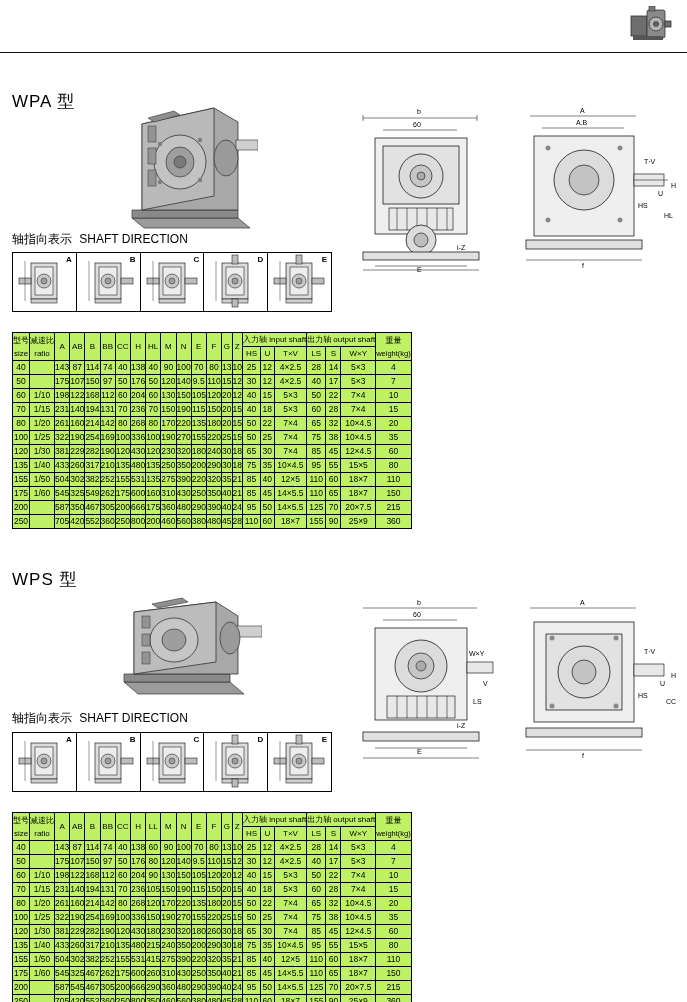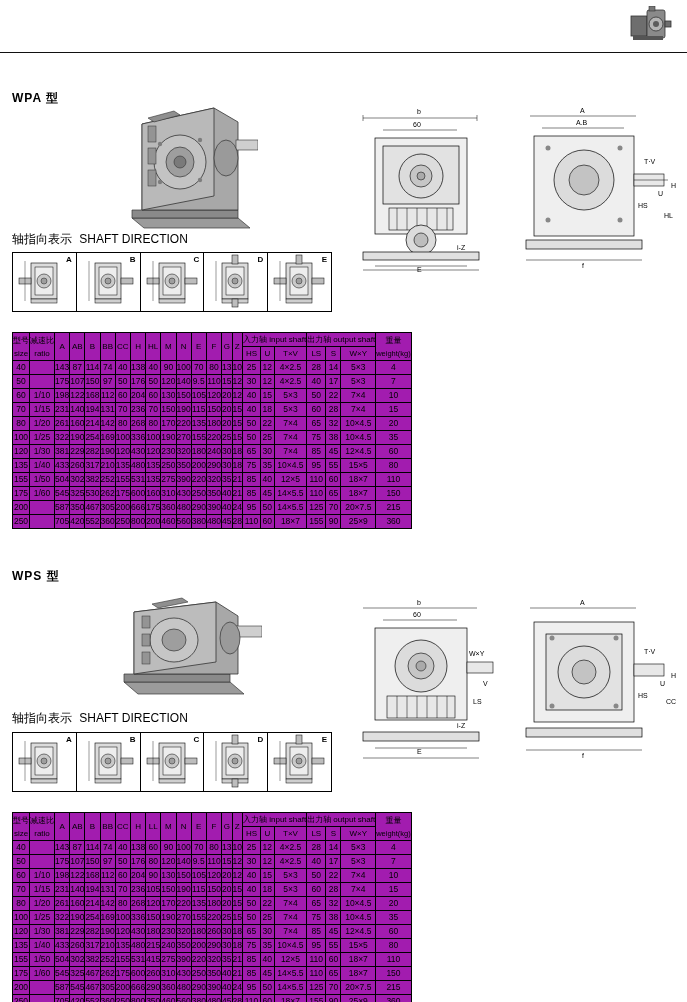--- a/index.html
+++ b/index.html
@@ -4,33 +4,33 @@
 <style>
   html,body{margin:0;padding:0;}
   body{
     width:687px;height:1002px;background:#fff;
     font-family:"Liberation Sans", sans-serif;
     color:#000;position:relative;overflow:hidden;
   }
   .page{position:relative;width:687px;height:1002px;}
   .topbar{position:absolute;left:0;top:0;width:687px;height:52px;border-bottom:1px solid #111;}
   .logo-box{position:absolute;right:14px;top:6px;width:44px;height:40px;}
-  .sect-title{font-weight:bold;font-size:12px;letter-spacing:1px;}
+  .sect-title{font-weight:normal;font-size:17px;letter-spacing:1px;}
   .shaft-title{font-size:12px;}
   .shaft-title .cn{font-weight:normal;}
 
   
   .shaft-strip{position:absolute;border:1px solid #000;background:#fff;display:flex;}
   .shaft-cell{position:relative;flex:1;border-right:1px solid #000;}
   .shaft-cell:last-child{border-right:none;}
   .shaft-letter{position:absolute;right:4px;top:2px;font-size:8px;font-weight:bold;}
   .shaft-svg{position:absolute;left:0;top:0;}
 
   
-  table.data{border-collapse:collapse;position:absolute;font-size:8px;background:#a21caf;}
+  table.data{border-collapse:collapse;position:absolute;font-size:8px;background:#bef264;}
   table.data td,table.data th{
     border:1px solid #000;text-align:center;padding:0;
     height:13px;line-height:13px;font-weight:normal;font-size:8.5px;
     white-space:nowrap;
   }
   table.data th{font-size:8px;}
   .hdr-cn{font-size:8px;line-height:9px;}
   .small{font-size:7.5px;}
   .ratio-cell{font-size:8px;}
 
@@ -480,21 +480,21 @@
             <td>110</td>
             <td>60</td>
             <td>18×7</td>
             <td>110</td>
           </tr>
           <tr>
             <td>175</td>
             <td class="ratio-cell">1/60</td>
             <td>545</td>
             <td>325</td>
-            <td>530</td>
+            <td>549</td>
             <td>262</td>
             <td>175</td>
             <td>600</td>
             <td>160</td>
             <td>310</td>
             <td>430</td>
             <td>250</td>
             <td>350</td>
             <td>40</td>
             <td>21</td>

